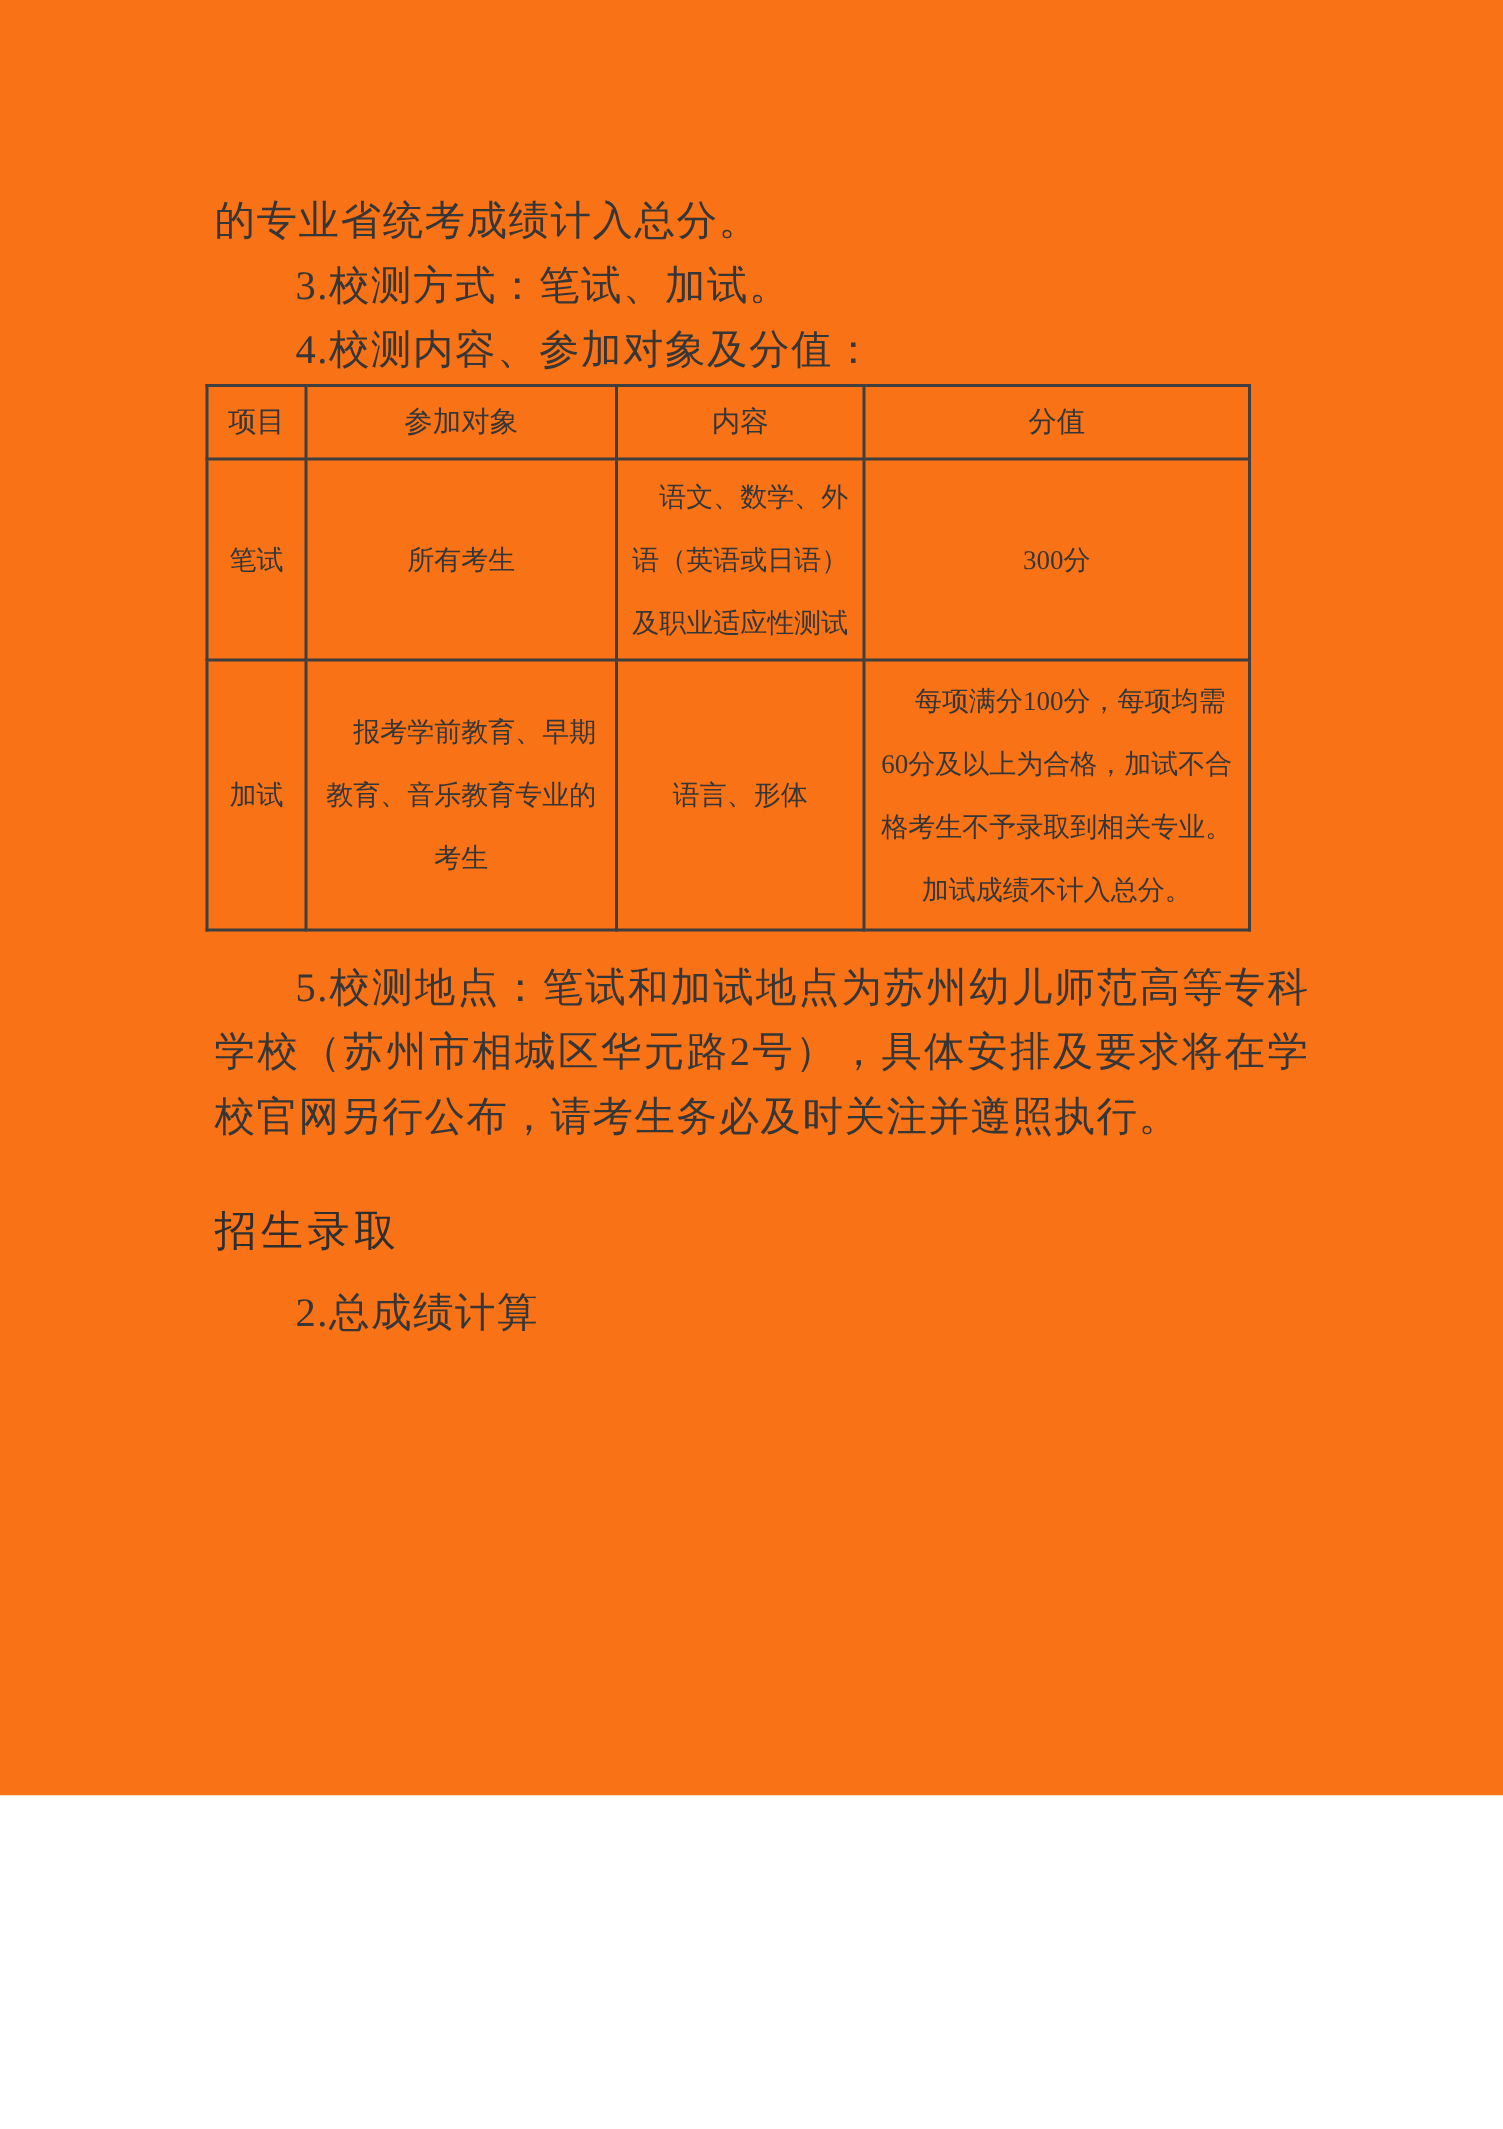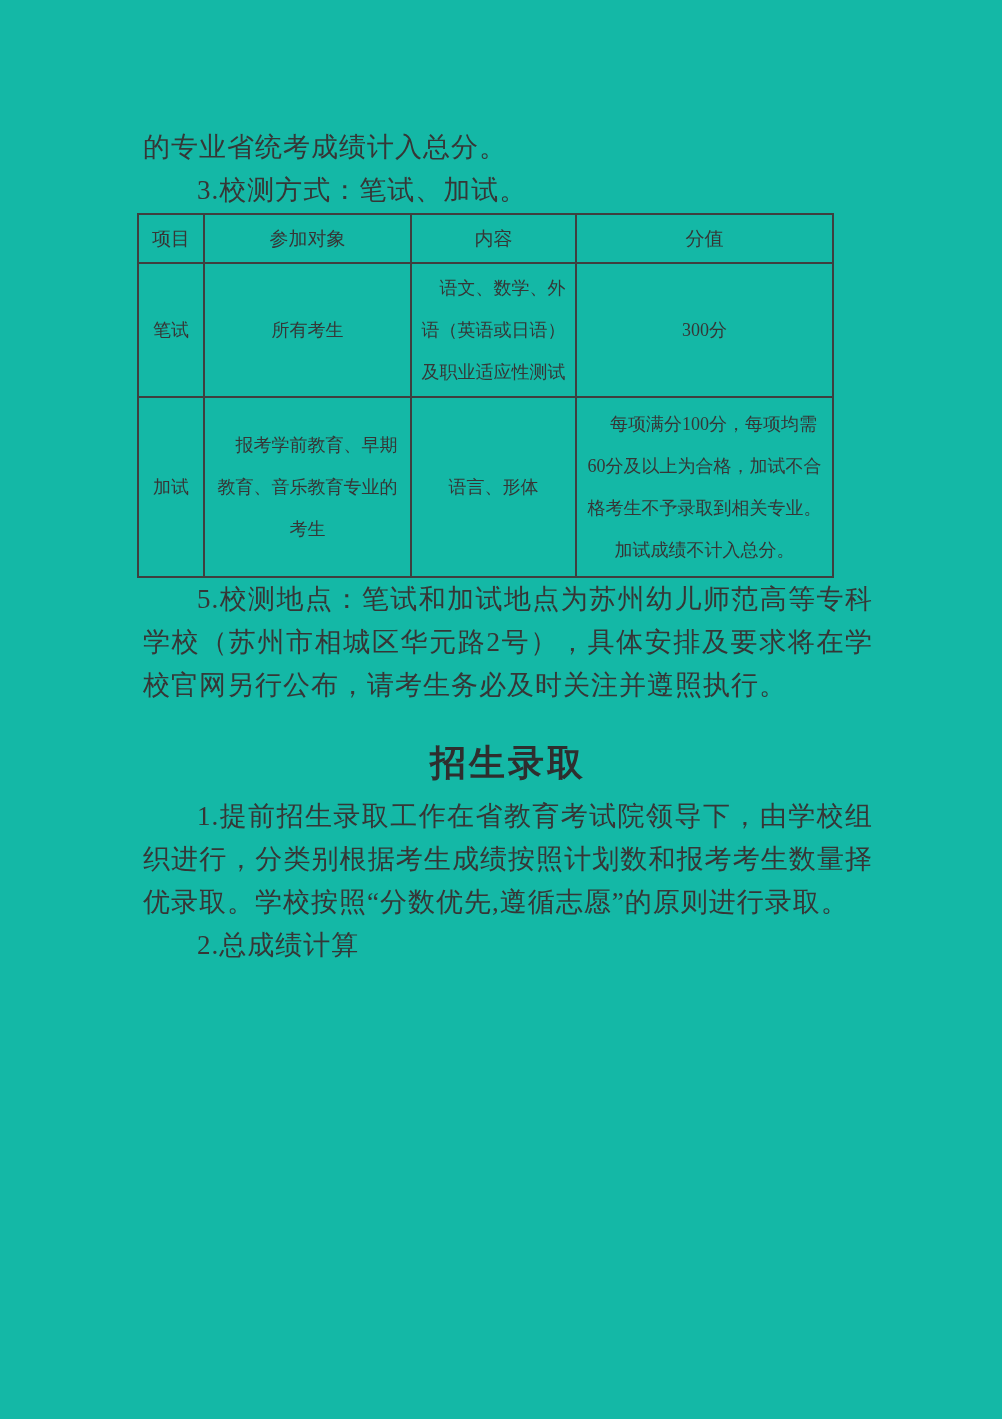--- a/index.html
+++ b/index.html
@@ -1,36 +1,36 @@
 <!DOCTYPE html>
 <html lang="zh"><head>
 <meta charset="utf-8">
 <style>
   html, body { margin: 0; padding: 0; background: #ffffff; }
   .page {
     position: relative;
     width: 1002px;
-    height: 1419px;
-    background: #14b8a6;
+    height: 1197px;
+    background: #f97316;
     overflow: hidden;
     font-family: "Liberation Serif", "DejaVu Serif", serif;
     color: #363636;
   }
   .content {
     padding: 126px 129px 0 143px; 
   }
   .para {
     margin: 0;
     font-size: 27px;
     line-height: 43px;
     text-align: justify;
     letter-spacing: 1px;
   }
   .para.indent { text-indent: 2em; }
-  .para.after-table { }
+  .para.after-table { margin-top: 16px; }
 
   table.exam {
     width: 695px;
     margin: 1px 0 0 -6px; 
     border-collapse: collapse;
     table-layout: fixed;
   }
   table.exam col.c1 { width: 66px; }
   table.exam col.c2 { width: 207px; }
   table.exam col.c3 { width: 165px; }
@@ -50,39 +50,40 @@
   table.exam tr.r1 td { height: 128px; margin-top: 48px; }
   table.exam tr.r2 td { height: 174px; }
   td.cell-para {
     text-align: justify;
     text-indent: 1em;
     padding: 2px 10px;
   }
 
   h2.section-title {
     margin: 34px 0 10px 0;
-    font-size: 36px;
+    font-size: 28px;
     line-height: 44px;
-    font-weight: bold;
-    text-align: center;
+    font-weight: normal;
+    text-align: left;
     letter-spacing: 3px;
     color: #2e2e2e;
   }
 </style>
 </head>
 <body>
 
 <div class="page">
   <div class="content">
 
     <p class="para">的专业省统考成绩计入总分。</p>
 
 
     <p class="para indent">3.校测方式：笔试、加试。</p>
 
+    <p class="para indent">4.校测内容、参加对象及分值：</p>
 
     <table class="exam">
       <colgroup>
         <col class="c1">
           <col class="c2">
           <col class="c3">
           <col class="c4">
       </colgroup>
       <thead>
         <tr>
@@ -105,19 +106,18 @@
           <td>语言、形体</td>
           <td class="cell-para">每项满分100分，每项均需60分及以上为合格，加试不合格考生不予录取到相关专业。加试成绩不计入总分。</td>
         </tr>
       </tbody>
     </table>
 
     <p class="para indent after-table">5.校测地点：笔试和加试地点为苏州幼儿师范高等专科学校（苏州市相城区华元路2号），具体安排及要求将在学校官网另行公布，请考生务必及时关注并遵照执行。</p>
 
     <h2 class="section-title">招生录取</h2>
 
-    <p class="para indent">1.提前招生录取工作在省教育考试院领导下，由学校组织进行，分类别根据考生成绩按照计划数和报考考生数量择优录取。学校按照“分数优先,遵循志愿”的原则进行录取。</p>
 
     <p class="para indent">2.总成绩计算</p>
 
 
   </div>
 </div>
 
 </body></html>

